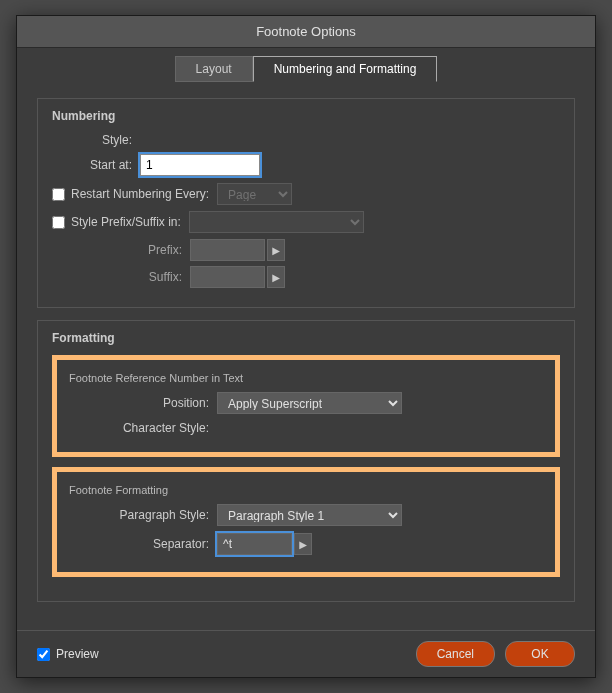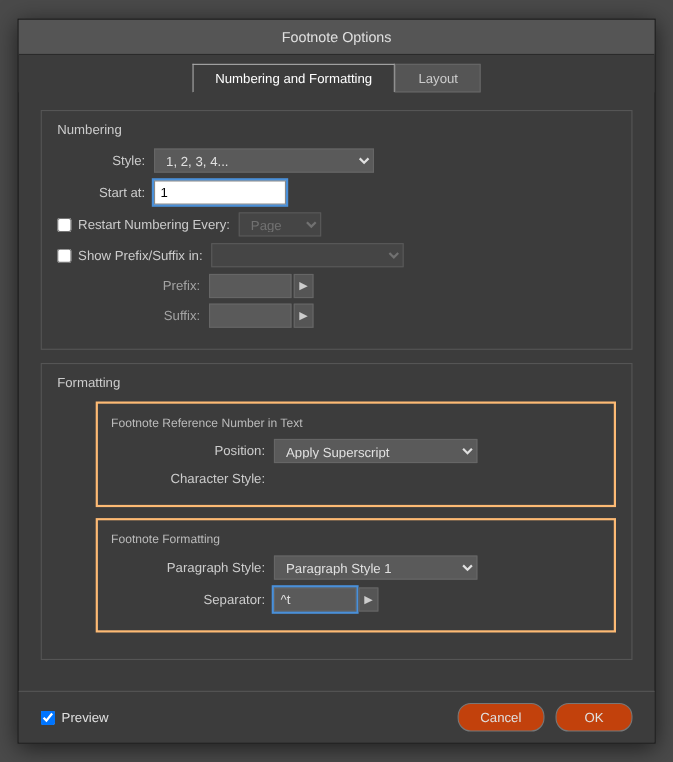--- a/index.html
+++ b/index.html
@@ -60,21 +60,21 @@
     .section {
       border: 1px solid #555;
       margin-bottom: 12px;
       padding: 10px 14px 14px 14px;
       position: relative;
     }
     .section-title {
       font-size: 12px;
       color: #ccc;
       margin-bottom: 10px;
-      font-weight: normal;
+      font-weight: bold;
     }
     .subsection-title {
       font-size: 11px;
       color: #bbb;
       margin-bottom: 8px;
       margin-top: 4px;
     }
     .form-row {
       display: flex;
       align-items: center;
@@ -215,58 +215,50 @@
       align-items: center;
       gap: 6px;
     }
     .restart-check input {
       margin: 0;
     }
     .restart-select {
       margin-left: 8px;
     }
     .inner-subsection {
-      border: 2px solid #fdba74;
+      border: 5px solid #fdba74;
       margin-bottom: 10px;
       padding: 8px 12px 10px 12px;
-      margin-left: 35px;
     }
   </style>
 </head>
 <body>
 
 <div class="dialog">
 
   <div class="title-bar">
     <span>Footnote Options</span>
   </div>
 
   <div class="tab-bar">
+    <div class="tab inactive">
+      <span>Layout</span>
+    </div>
     <div class="tab active">
       <span>Numbering and Formatting</span>
     </div>
-    <div class="tab inactive">
-      <span>Layout</span>
-    </div>
   </div>
 
   <div class="content">
 
     <div class="section">
       <div class="section-title">Numbering</div>
 
       <div class="form-row">
         <span class="form-label-short">Style:</span>
-        <select class="wide">
-          <option>1, 2, 3, 4...</option>
-          <option>i, ii, iii, iv...</option>
-          <option>I, II, III, IV...</option>
-          <option>a, b, c, d...</option>
-          <option>A, B, C, D...</option>
-        </select>
       </div>
 
       <div class="form-row">
         <span class="form-label-short">Start at:</span>
         <input type="text" value="1" style="">
       </div>
 
       <div class="restart-row">
         <div class="restart-check">
           <input type="checkbox" style="">
@@ -274,21 +266,21 @@
         </div>
         <select class="disabled restart-select" disabled="">
           <option>Page</option>
           <option>Spread</option>
           <option>Section</option>
         </select>
       </div>
 
       <div class="checkbox-row">
         <input type="checkbox" style="">
-        <span class="checkbox-label">Show Prefix/Suffix in:</span>
+        <span class="checkbox-label">Style Prefix/Suffix in:</span>
         <select class="disabled" style="margin-left:8px;width:175px;" disabled="">
           <option></option>
         </select>
       </div>
 
       <div class="prefix-suffix-row">
         <span class="prefix-suffix-label">Prefix:</span>
         <div class="prefix-suffix-input"></div>
         <div class="arrow-btn">▶</div>
       </div>

